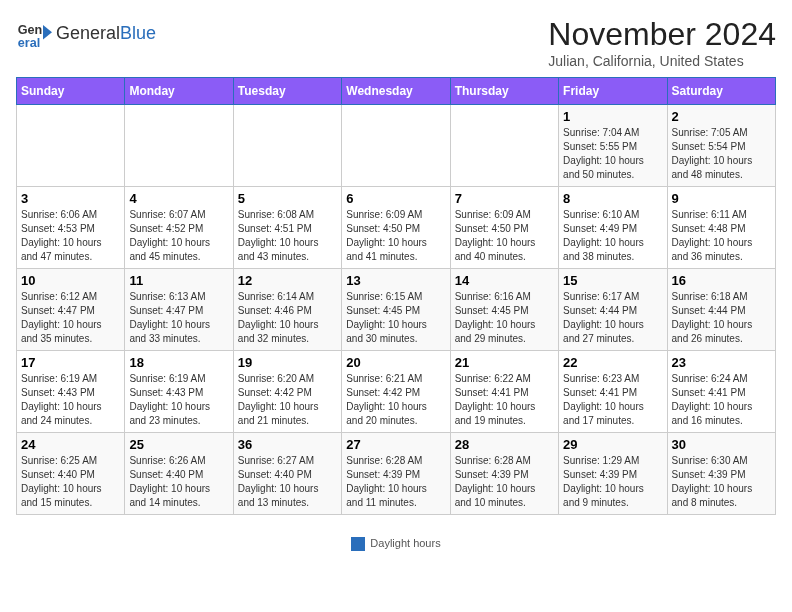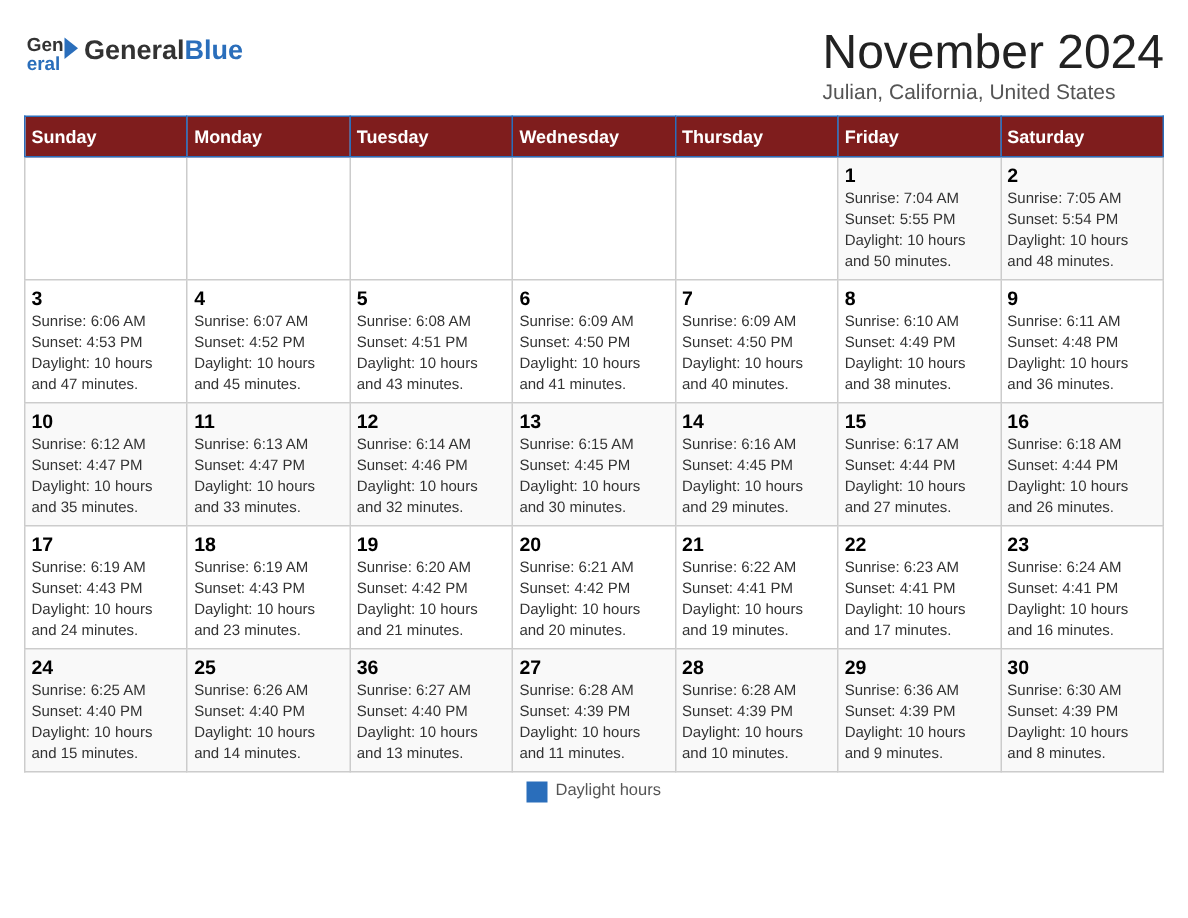--- a/index.html
+++ b/index.html
@@ -15,21 +15,21 @@
       justify-content: space-between;
       align-items: flex-start;
       margin-bottom: 8px;
     }
     .logo {
       display: flex;
       align-items: center;
     }
     .logo-text {
       font-size: 18px;
-      font-weight: bold;
+      font-weight: normal;
       color: #333;
       line-height: 1.2;
     }
     .logo-icon {
       width: 36px;
       height: 36px;
       margin-right: 4px;
     }
     .title-block {
     }
@@ -41,21 +41,21 @@
     .location {
       font-size: 14px;
       color: #555;
     }
     table {
       width: 100%;
       border-collapse: collapse;
       font-size: 11px;
     }
     thead th {
-      background: #7f1d1d;
+      background: #8b5cf6;
       color: #fff;
       padding: 6px 4px;
       text-align: left;
       font-size: 12px;
       font-weight: bold;
       border: 1px solid #2a6ebb;
     }
     tbody td {
       border: 1px solid #ccc;
       vertical-align: top;
@@ -75,21 +75,21 @@
     }
     .day-info {
       font-size: 10px;
       color: #333;
       line-height: 1.4;
     }
     .empty { background: #fff !important; }
     .legend {
       display: flex;
       justify-content: center;
-      margin-top: 6px;
+      margin-top: 22px;
       font-size: 11px;
       color: #555;
     }
     .legend-box {
       width: 14px;
       height: 14px;
       background: #2a6ebb;
       display: inline-block;
       margin-right: 5px;
       vertical-align: middle;
@@ -335,21 +335,21 @@
         </td>
         <td>
           <span class="day-num">28</span>
           <div class="day-info">Sunrise: 6:28 AM
 Sunset: 4:39 PM
 Daylight: 10 hours
 and 10 minutes.</div>
         </td>
         <td>
           <span class="day-num">29</span>
-          <div class="day-info">Sunrise: 6:36 AM
+          <div class="day-info">Sunrise: 1:29 AM
 Sunset: 4:39 PM
 Daylight: 10 hours
 and 9 minutes.</div>
         </td>
         <td>
           <span class="day-num">30</span>
           <div class="day-info">Sunrise: 6:30 AM
 Sunset: 4:39 PM
 Daylight: 10 hours
 and 8 minutes.</div>

